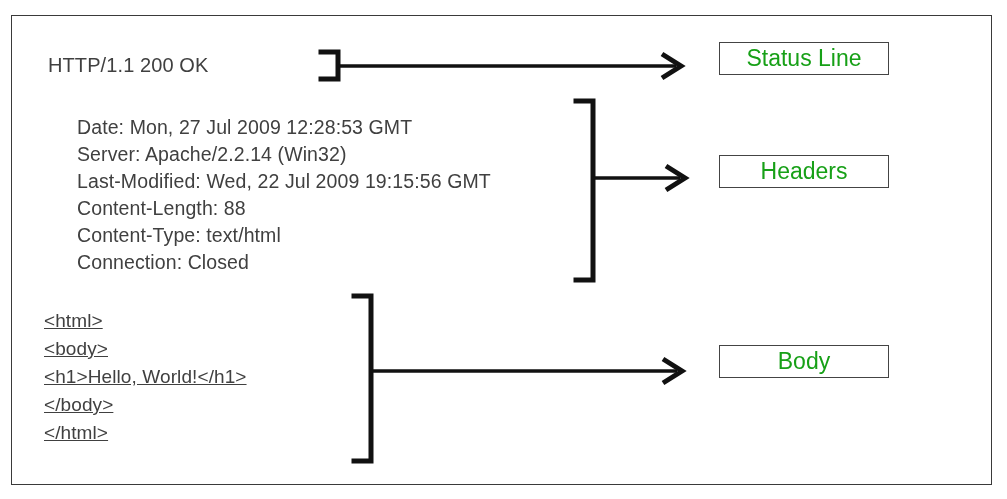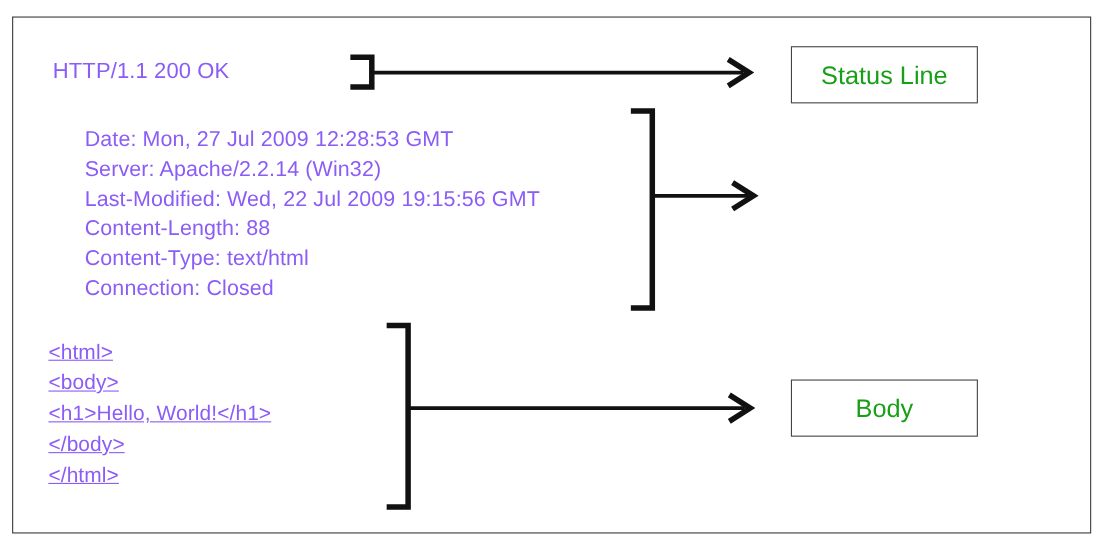--- a/index.html
+++ b/index.html
@@ -24,21 +24,21 @@
     left: 11px;
     top: 15px;
     width: 981px;
     height: 470px;
     border: 1.6px solid #3a3a3a;
     box-sizing: border-box;
     background: #ffffff;
   }
   .green-text {
     position: absolute;
-    color: #8b5cf6;
+    color: #404040;
     font-family: "Liberation Sans", sans-serif;
     white-space: pre;
     line-height: 27px;
     font-size: 19.5px;
     letter-spacing: 0.1px;
   }
   #status-line-text {
     left: 48px;
     top: 52px;
     font-size: 20px;
@@ -53,21 +53,21 @@
     left: 44px;
     top: 307px;
     font-size: 19px;
     line-height: 28px;
     text-decoration: underline;
   }
   .label-box {
     position: absolute;
     left: 719px;
     width: 170px;
-    height: 52px;
+    height: 33px;
     border: 1.6px solid #444444;
     box-sizing: border-box;
     background: #ffffff;
     color: #17a017;
     font-size: 23px;
     font-family: "Liberation Sans", sans-serif;
     display: flex;
     align-items: center;
     justify-content: center;
   }
@@ -131,16 +131,17 @@
     </g>
 
     <g>
       <line x1="371" y1="371" x2="677" y2="371" stroke="#111111" stroke-width="3.4" stroke-linecap="butt"></line>
       <path d="M 663 359 L 682 371 L 663 383" fill="none" stroke="#111111" stroke-width="5" stroke-linecap="butt" stroke-linejoin="miter"></path>
     </g>
   </svg>
 
   <div class="label-box" id="box-status-line">Status Line</div>
 
+  <div class="label-box" id="box-headers">Headers</div>
 
   <div class="label-box" id="box-body">Body</div>
 
 </div>
 
 </body></html>

